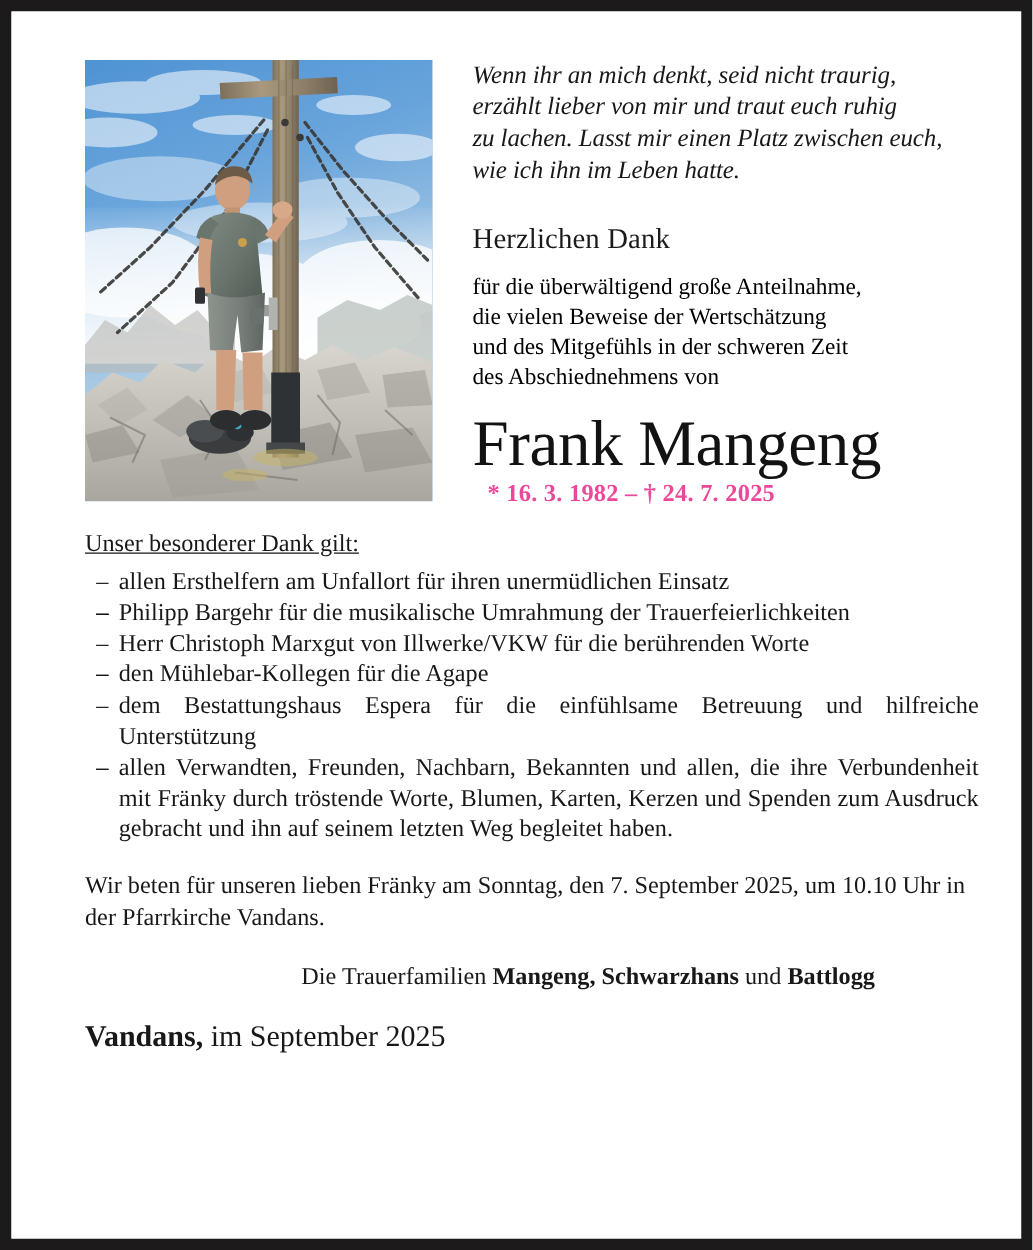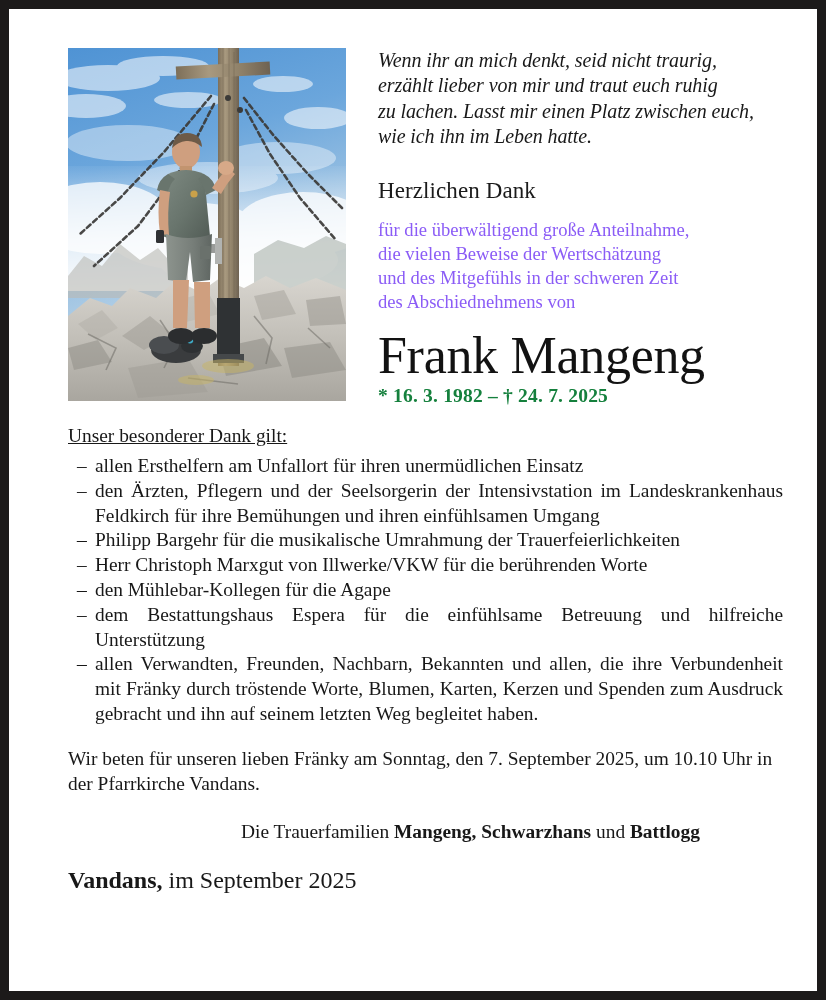--- a/index.html
+++ b/index.html
@@ -77,40 +77,41 @@
     letter-spacing: 0.1px;
     color: #1b1b1b;
   }
 
   .thanks-body {
     margin-top: 13px;
     font-size: 18.6px;
     line-height: 24.2px;
     text-align: justify;
     text-align-last: left;
-    color: #8b5cf6;
+    color: #000000;
   }
   .thanks-body .lastline { text-align: left; }
 
   .deceased-name {
     margin-top: 14px;
     font-size: 52px;
     line-height: 56px;
     letter-spacing: -0.3px;
     color: #121212;
     white-space: nowrap;
   }
 
   .deceased-dates {
     margin-top: 1px;
     font-size: 19.5px;
     font-weight: bold;
     letter-spacing: 0.2px;
-    color: #15803d;
+    color: #ec4899;
     white-space: nowrap;
+    margin-left: 12px;
   }
 
   
   .body-area {
     position: absolute;
     left: 59px;
     top: 414px;
     width: 715px;
   }
 
@@ -366,21 +367,21 @@
         <div class="deceased-dates">* 16. 3. 1982 – † 24. 7. 2025</div>
       </div>
     </div>
 
     <div class="body-area">
 
       <div class="intro-line">Unser besonderer Dank gilt:</div>
 
       <ul class="thanks-list">
         <li class="nojust"><span class="dash">–</span><span>allen Ersthelfern am Unfallort für ihren unermüdlichen Einsatz</span></li>
-        <li><span class="dash">–</span><span>den Ärzten, Pflegern und der Seelsorgerin der Intensivstation im Landeskrankenhaus Feldkirch für ihre Bemühungen und ihren einfühlsamen Umgang</span></li>
+        <li><span class="dash">–</span></li>
         <li class="nojust"><span class="dash">–</span></li>
         <li class="nojust"><span class="dash">–</span><span>Philipp Bargehr für die musikalische Umrahmung der Trauerfeierlichkeiten</span></li>
         <li class="nojust"><span class="dash">–</span><span>Herr Christoph Marxgut von Illwerke/VKW für die berührenden Worte</span></li>
         <li><span class="dash">–</span></li>
         <li class="nojust"><span class="dash">–</span><span>den Mühlebar-Kollegen für die Agape</span></li>
         <li><span class="dash">–</span><span>dem Bestattungshaus Espera für die einfühlsame Betreuung und hilfreiche Unterstützung</span></li>
         <li class="nojust"><span class="dash">–</span></li>
         <li><span class="dash">–</span><span>allen Verwandten, Freunden, Nachbarn, Bekannten und allen, die ihre Verbundenheit mit Fränky durch tröstende Worte, Blumen, Karten, Kerzen und Spenden zum Ausdruck gebracht und ihn auf seinem letzten Weg begleitet haben.</span></li>
       </ul>
 

